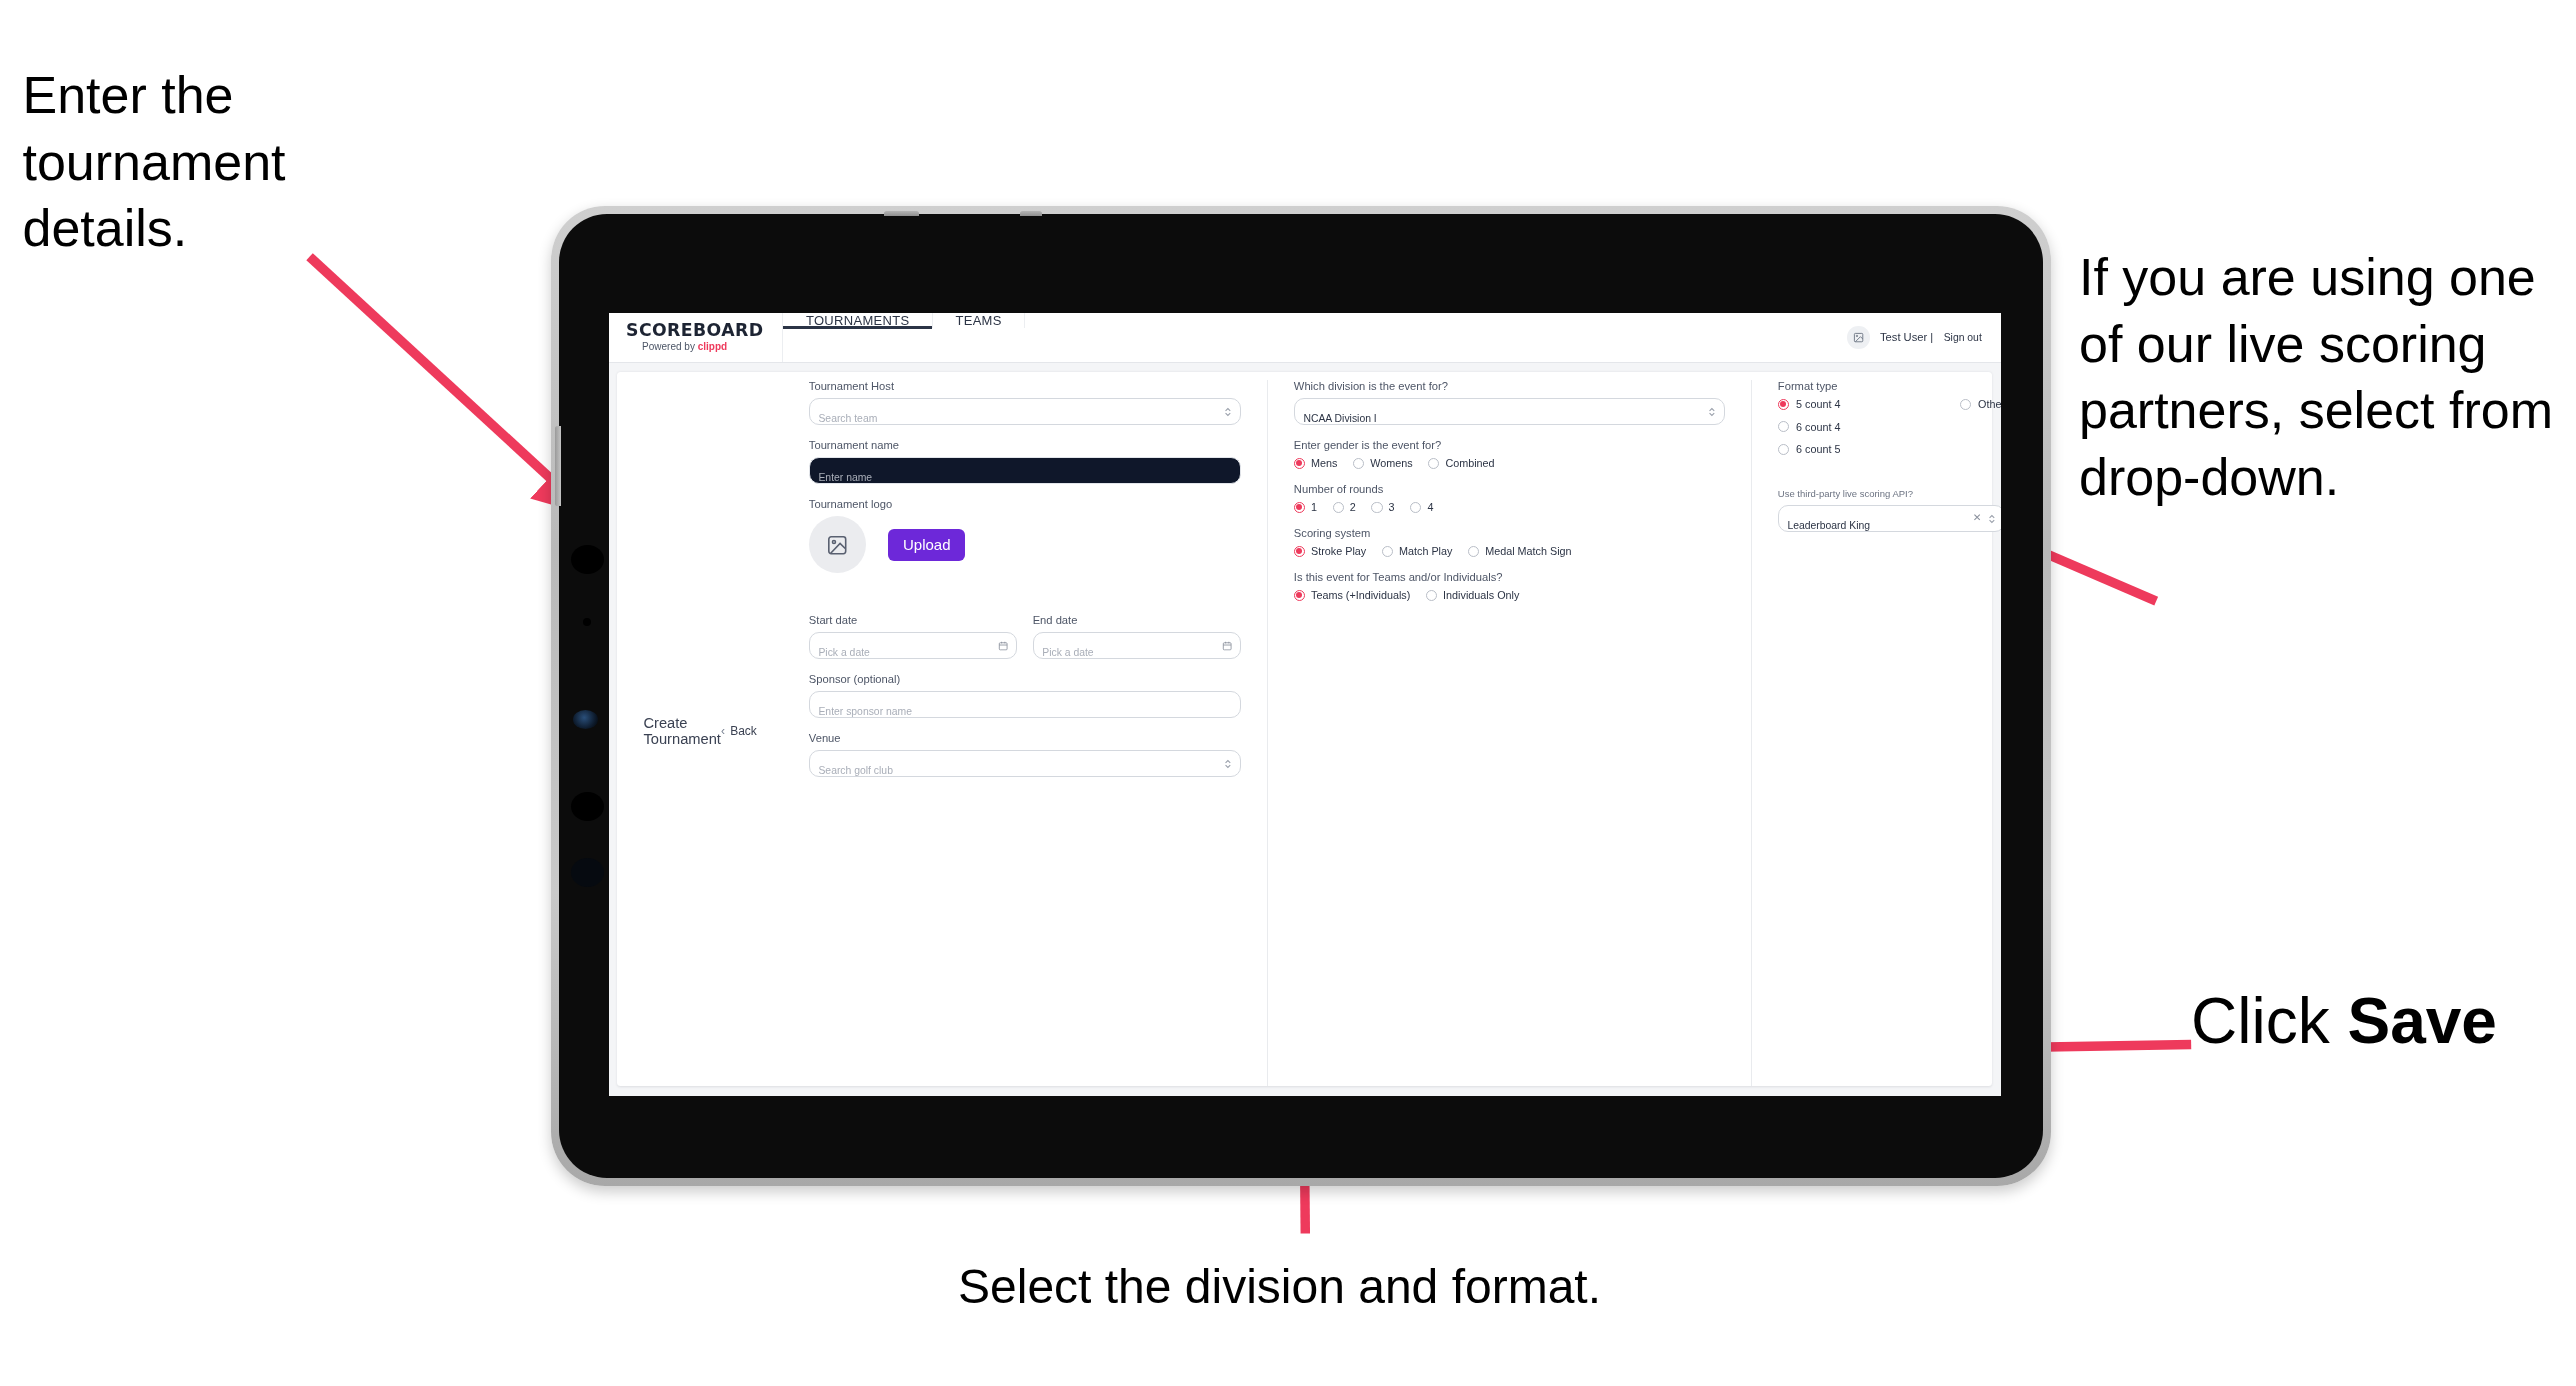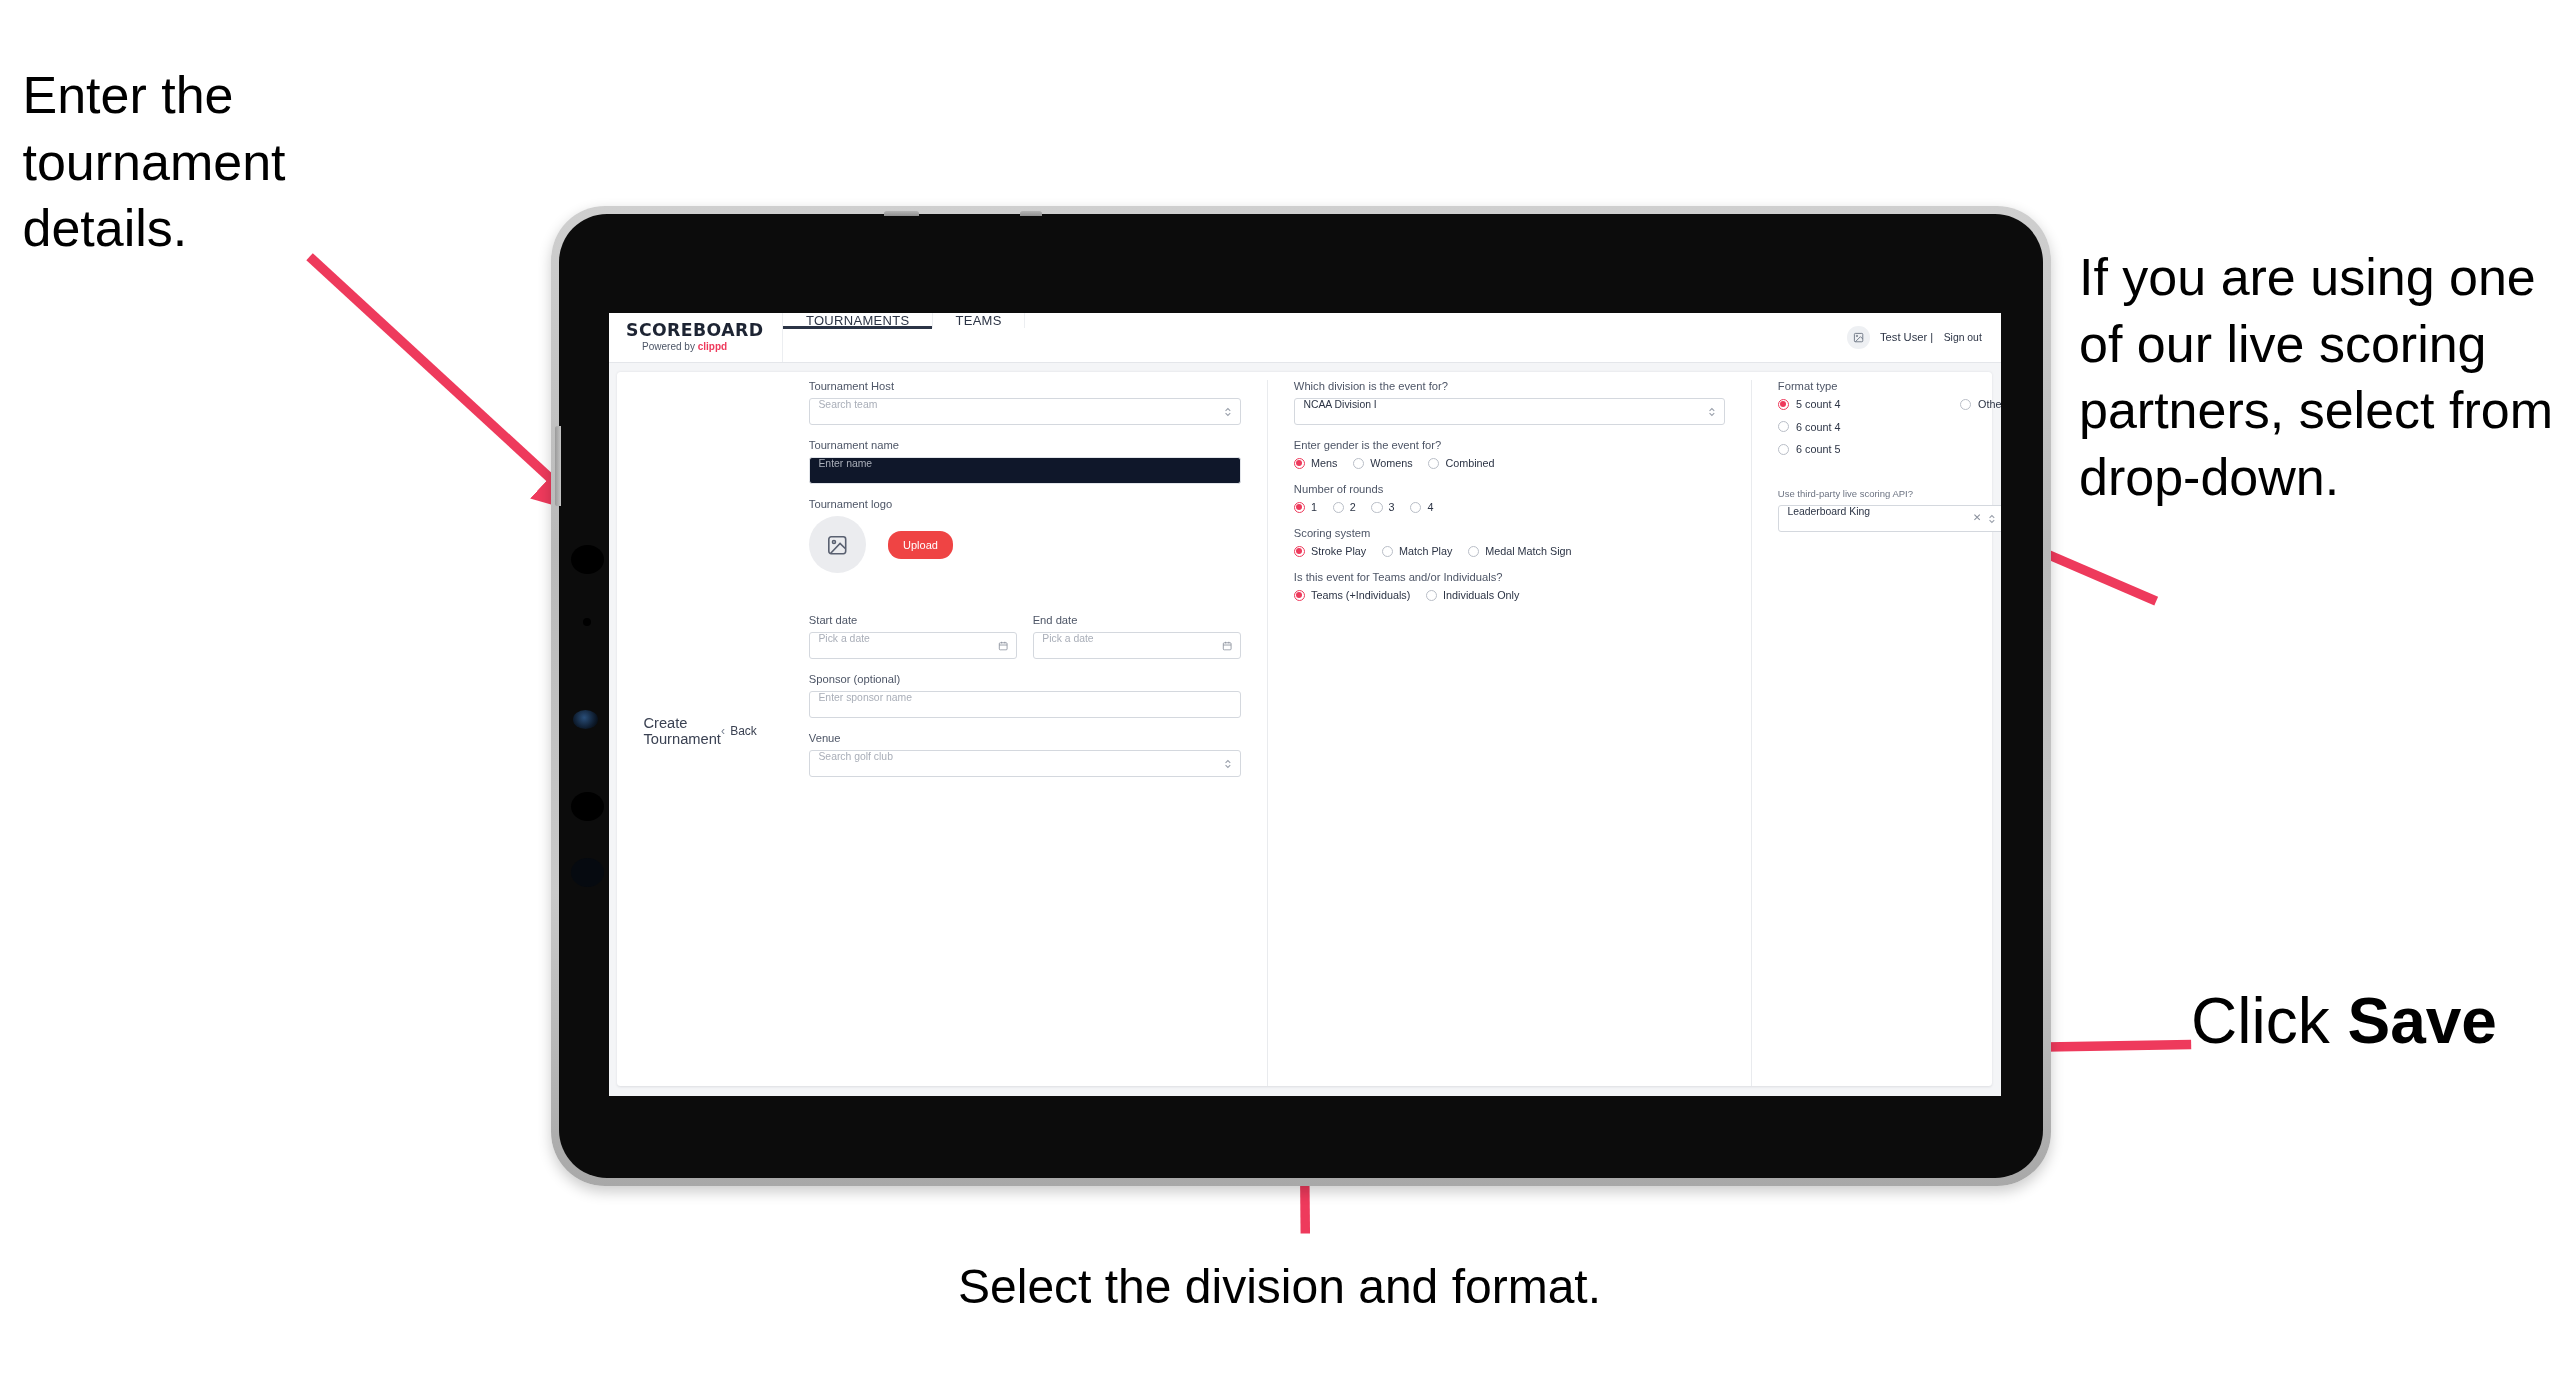--- a/index.html
+++ b/index.html
@@ -168,23 +168,23 @@
     display: block;
     font-size: 11.2px; color: #4d5566;
     margin-bottom: 6px;
   }
   .lbl.small { font-size: 9.5px; color: #6c7382; }
 
   .inp {
     position: relative;
     height: 27px;
     border: 0.9px solid #d4d8de;
-    border-radius: 3px;
+    border-radius: 10px;
     background: #ffffff;
-    display: flex; align-items: flex-start;
+    display: flex; align-items: flex-end;
     padding: 0 8.6px;
     font-size: 10.4px;
     color: #2c3445;
   }
   .inp.filled-bg { background: #0f172a; border-color: #e2e5ea; }
   .inp .ph { color: #a9aeb8; }
   .inp .val { color: #2c3445; }
   .inp .tail {
     position: absolute; right: 7.8px; top: 50%; transform: translateY(-50%);
     display: flex; align-items: center; gap: 7px;
@@ -196,23 +196,23 @@
 
   
   .logo-row { display: flex; align-items: center; gap: 22.5px; margin-bottom: 3.5px; }
   .logo-circle {
     width: 57px; height: 57px; border-radius: 50%;
     background: #ebecef;
     display: flex; align-items: center; justify-content: center;
   }
   .logo-circle svg { width: 22.5px; height: 22.5px; }
   .btn-upload {
-    background: #ef4444; color: #fff;
-    font-size: 11px;
-    border: none; border-radius: 13px;
+    background: #6d28d9; color: #fff;
+    font-size: 15px;
+    border: none; border-radius: 6px;
     padding: 7.8px 14.7px;
     cursor: pointer;
   }
 
   .date-row { display: flex; gap: 15.6px; }
   .date-row .fld { flex: 1; margin-bottom: 14px; margin-top: 27px; }
 
   
   .radio-row { display: flex; align-items: center; flex-wrap: wrap; gap: 0; margin-top: 1.7px; }
   .radio-opt {

